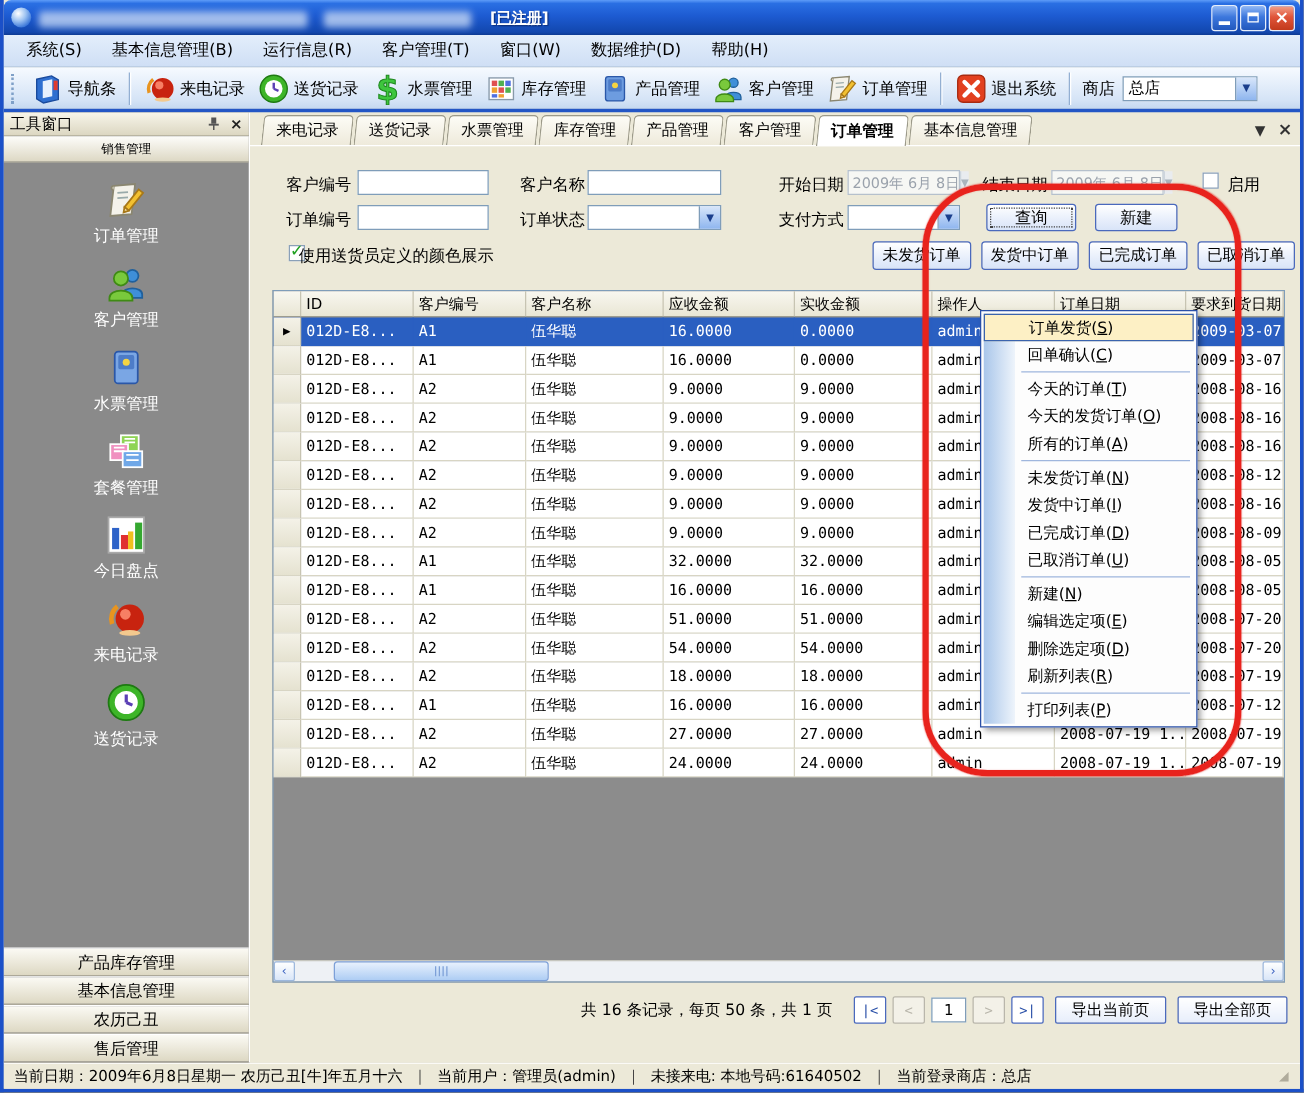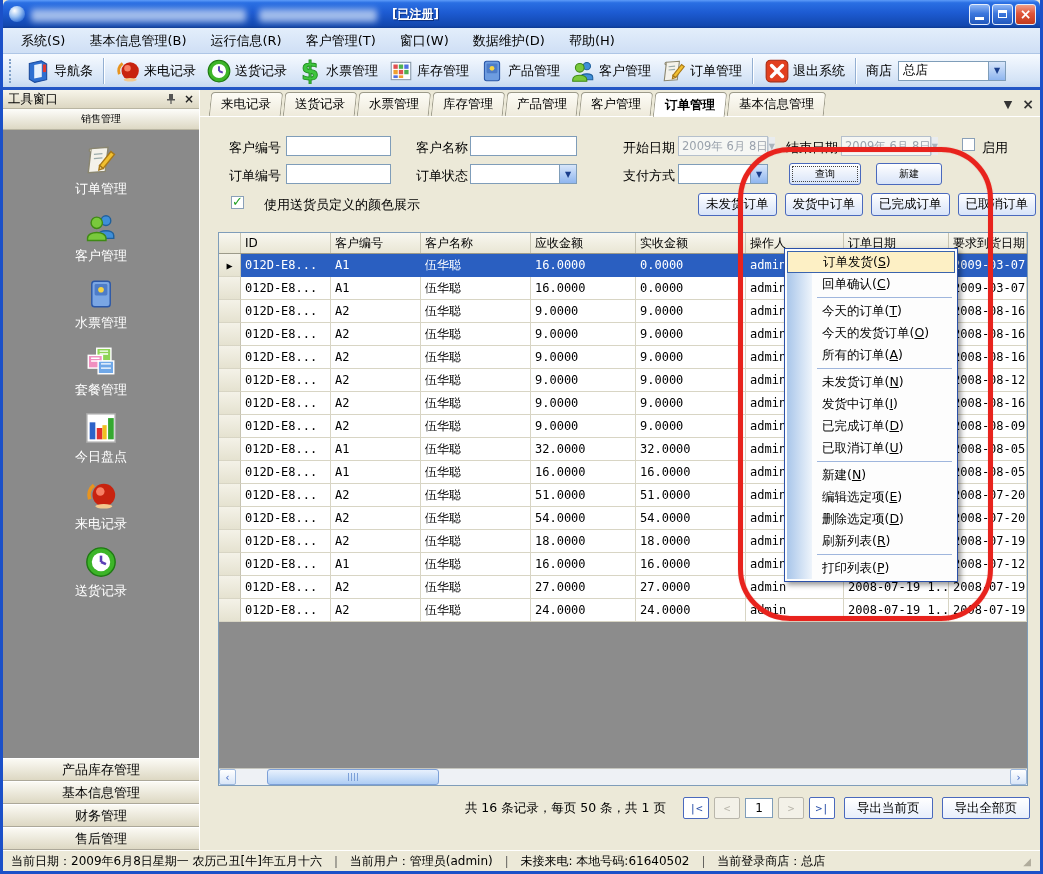--- a/index.html
+++ b/index.html
@@ -67,21 +67,21 @@
   .flabel{position:absolute;font-size:13px;white-space:nowrap;}
   .finput{position:absolute;height:20px;border:1px solid #7f9db9;background:#fff;font-size:12.5px;padding:0 3px;
     font-family:inherit;}
   .fcombo{position:absolute;height:20px;}
   .fdate{position:absolute;display:flex;width:90px;height:20px;border:1px solid #b5c0cc;background:#f6f7f4;align-items:center;}
   .fdate .dv{flex:1;font-size:11.5px;color:#9aa2ac;padding-left:3px;white-space:nowrap;}
   .fdate .cb{width:15px;height:100%;display:flex;align-items:center;justify-content:center;color:#aab4bd;font-size:8px;
     background:#e9ecef;border-left:1px solid #cdd5dd;}
   .chk{display:inline-block;width:13px;height:13px;background:#fff;border:1px solid #8aa0b8;position:relative;vertical-align:-2px;}
   .chk.checked::after{content:"✓";position:absolute;left:0px;top:-3px;color:#21a121;font-weight:bold;font-size:13px;}
-  .btn{position:absolute;height:22px;border:1px solid #4a69bd;border-radius:3px;font-size:10px;font-family:inherit;
+  .btn{position:absolute;height:22px;border:1px solid #4a69bd;border-radius:3px;font-size:13px;font-family:inherit;
     background:linear-gradient(180deg,#fff,#e7eefb 60%,#d8e4f8);display:flex;align-items:center;justify-content:center;cursor:pointer;}
   .btn.focus{outline:1px dotted #444;outline-offset:-4px;}
   .statusbtns{position:absolute;display:flex;gap:8px;}
   .sbtn{height:23px;padding:0 7px;border:1px solid #4a69bd;border-radius:3px;font-size:12.5px;
     background:linear-gradient(180deg,#fff,#e7eefb 60%,#d8e4f8);display:flex;align-items:center;cursor:pointer;white-space:nowrap;}
   
   .grid{position:absolute;left:18px;top:142px;width:810px;height:554px;border:1px solid #7f9db9;background:#8c8c8c;
     display:flex;flex-direction:column;font-family:"DejaVu Sans Mono","Liberation Mono",monospace;}
   .g-head{display:flex;height:21px;background:linear-gradient(180deg,#f8f7f0,#e9e6d4);border-bottom:1px solid #9c9a8a;}
   .g-hc{border-right:1px solid #c7c4b2;font-size:12px;display:flex;align-items:center;padding-left:4px;overflow:hidden;white-space:nowrap;font-family:"DejaVu Sans","Liberation Sans",sans-serif;}
@@ -362,21 +362,21 @@
                 <line x1="12" y1="12" x2="12" y2="7.5" stroke="#5b3fb5" stroke-width="1.8"></line>
                 <line x1="12" y1="12" x2="15.5" y2="13.5" stroke="#5b3fb5" stroke-width="1.8"></line>
               </svg>
             </span>
             <span class="lbl">送货记录</span>
           </div>
         </div>
       <div id="sb-bottoms">
           <div class="sb-bottom">产品库存管理</div>
           <div class="sb-bottom">基本信息管理</div>
-          <div class="sb-bottom">财务管理</div>
+          <div class="sb-bottom">农历己丑</div>
           <div class="sb-bottom">售后管理</div>
         </div>
     </div>
 
     <div class="content">
       <div class="tabbar" id="tabbar">
           <span class="tab"><span>来电记录</span></span>
           <span class="tab"><span>送货记录</span></span>
           <span class="tab"><span>水票管理</span></span>
           <span class="tab"><span>库存管理</span></span>
@@ -420,21 +420,21 @@
       <span class="fcombo" style="left:478px;top:74px">
           <span class="combo" style="width:90px">
             <span class="cv"></span>
             <span class="cb">▼</span>
           </span>
         </span>
       <button class="btn focus" style="left:589px;top:73px;width:72px">查询</button>
       <button class="btn" style="left:676px;top:73px;width:66px">新建</button>
 
       <span style="position:absolute;left:31px;top:105px"><span class="chk checked" id="chk-color"></span></span>
-      <span class="flabel" style="left:64px;top:106px">使用送货员定义的颜色展示</span>
+      <span class="flabel" style="left:39px;top:106px">使用送货员定义的颜色展示</span>
       <div class="statusbtns" id="statusbtns" style="left:498px;top:103px">
           <span class="sbtn">未发货订单</span>
           <span class="sbtn">发货中订单</span>
           <span class="sbtn">已完成订单</span>
           <span class="sbtn">已取消订单</span>
         </div>
 
       <div class="grid" id="grid">
           <div class="g-head">
             <div class="g-hc" style="width: 22px;"></div>

